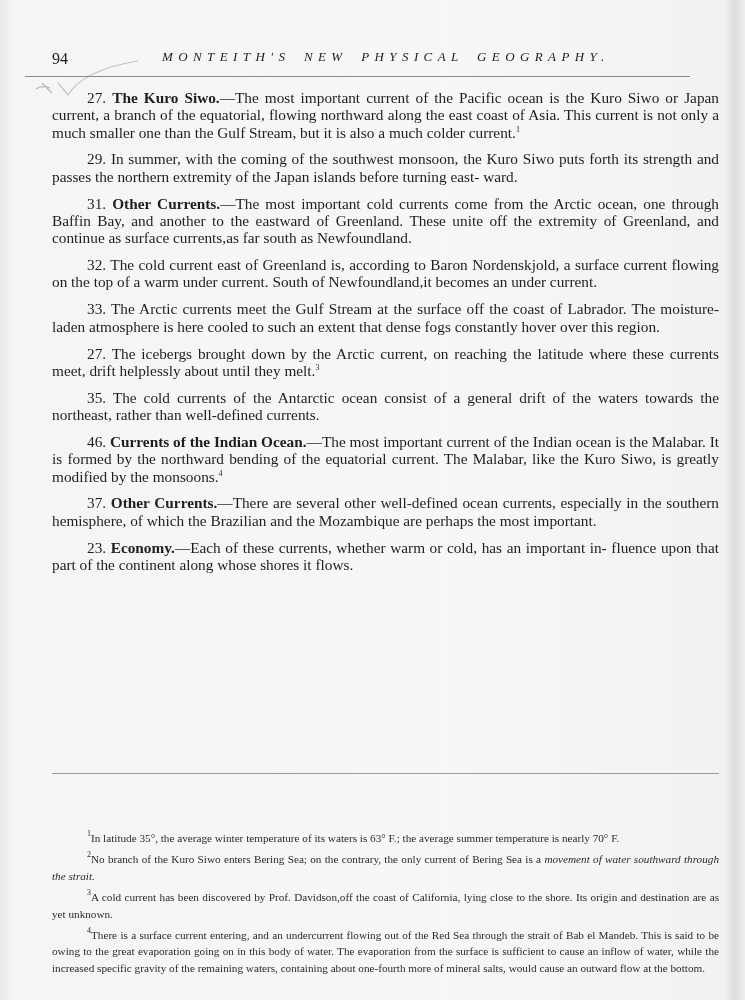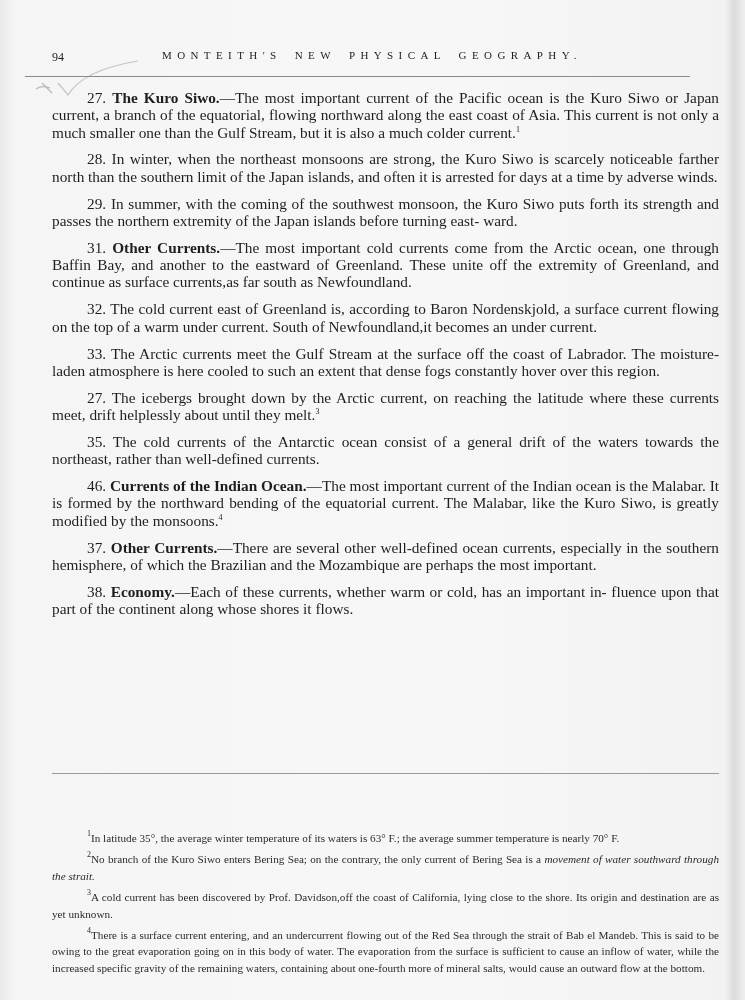--- a/index.html
+++ b/index.html
@@ -8,24 +8,24 @@
       background: linear-gradient(to right, #e9e9e9 0px, #f5f5f5 14px, #f7f7f7 60%, #f2f2f2 725px, #dcdcdc 734px, #efefef 745px);
       font-family: "Liberation Serif", "DejaVu Serif", serif;
       color: #1e1e1e;
       position: relative;
     }
     .page { position: absolute; left: 52px; top: 0; width: 667px; }
     .running-head {
       position: absolute; top: 48px; left: 0; width: 667px; height: 24px;
       font-size: 15px;
     }
-    .page-number { position: absolute; left: 0; top: 2px; font-size: 12px; }
+    .page-number { position: absolute; left: 0; top: 2px; font-size: 16px; }
     .book-title {
       position: absolute; left: 110px; top: 1px;
-      letter-spacing: 5.4px; font-size: 11px; word-spacing: 5px;
+      font-style: italic; letter-spacing: 5.4px; font-size: 13px; word-spacing: 5px;
     }
     .head-rule { position: absolute; left: 25px; top: 76px; width: 665px; border-top: 1px solid #8a8a8a; }
     .pencil { position: absolute; left: 28px; top: 55px; width: 120px; height: 55px; }
     .body-text { position: absolute; left: 0; top: 89px; width: 667px; }
     .para {
       font-size: 15.3px; line-height: 17.3px; text-align: justify;
       text-indent: 35px; margin: 0 0 9.6px 0;
     }
     .para b { font-weight: bold; margin-top: 20px; }
     sup { font-size: 8px; line-height: 0; vertical-align: 6px; }
@@ -47,30 +47,29 @@
 
 <div class="page">
   <div class="running-head">
     <span class="page-number">94</span>
     <span class="book-title">MONTEITH'S NEW PHYSICAL GEOGRAPHY.</span>
   </div>
 
   <div class="body-text">
 
     <p class="para"><span>27.</span> <b>The Kuro Siwo.</b><span>—The most important current of the Pacific ocean is the Kuro Siwo or Japan current, a branch of the equatorial, flowing northward along the east coast of Asia. This current is not only a much smaller one than the Gulf Stream, but it is also a much colder current.</span><sup>1</sup></p>
-    <p class="para"><span>28.</span> <span>In winter, when the northeast monsoons are strong, the Kuro Siwo is scarcely noticeable farther north than the southern limit of the Japan islands, and often it is arrested for days at a time by adverse winds.</span></p>
     <p class="para"><span>29.</span> <span>In summer, with the coming of the southwest monsoon, the Kuro Siwo puts forth its strength and passes the northern extremity of the Japan islands before turning east- ward.</span></p>
     <p class="para"><span>31.</span> <b>Other Currents.</b><span>—The most important cold currents come from the Arctic ocean, one through Baffin Bay, and another to the eastward of Greenland. These unite off the extremity of Greenland, and continue as surface currents,as far south as Newfoundland.</span></p>
     <p class="para"><span>32.</span> <span>The cold current east of Greenland is, according to Baron Nordenskjold, a surface current flowing on the top of a warm under current. South of Newfoundland,it becomes an under current.</span></p>
     <p class="para"><span>33.</span> <span>The Arctic currents meet the Gulf Stream at the surface off the coast of Labrador. The moisture-laden atmosphere is here cooled to such an extent that dense fogs constantly hover over this region.</span></p>
     <p class="para"><span>27.</span> <span>The icebergs brought down by the Arctic current, on reaching the latitude where these currents meet, drift helplessly about until they melt.</span><sup>3</sup></p>
     <p class="para"><span>35.</span> <span>The cold currents of the Antarctic ocean consist of a general drift of the waters towards the northeast, rather than well-defined currents.</span></p>
     <p class="para"><span>46.</span> <b>Currents of the Indian Ocean.</b><span>—The most important current of the Indian ocean is the Malabar. It is formed by the northward bending of the equatorial current. The Malabar, like the Kuro Siwo, is greatly modified by the monsoons.</span><sup>4</sup></p>
     <p class="para"><span>37.</span> <b>Other Currents.</b><span>—There are several other well-defined ocean currents, especially in the southern hemisphere, of which the Brazilian and the Mozambique are perhaps the most important.</span></p>
-    <p class="para"><span>38.</span> <b>Economy.</b><span>—Each of these currents, whether warm or cold, has an important in- fluence upon that part of the continent along whose shores it flows.</span></p>
+    <p class="para"><span>23.</span> <b>Economy.</b><span>—Each of these currents, whether warm or cold, has an important in- fluence upon that part of the continent along whose shores it flows.</span></p>
   </div>
 
   <div class="foot-rule"></div>
 
   <div class="footnotes">
     <p class="fn"><sup>1</sup><span>In latitude 35°, the average winter temperature of its waters is 63° F.; the average summer temperature is nearly 70° F.</span></p>
     <p class="fn"><sup>2</sup><span>No branch of the Kuro Siwo enters Bering Sea; on the contrary, the only current of Bering Sea is a </span><i>movement of water southward through the strait.</i></p>
     <p class="fn"><sup>3</sup><span>A cold current has been discovered by Prof. Davidson,off the coast of California, lying close to the shore. Its origin and destination are as yet unknown.</span></p>
     <p class="fn"><sup>4</sup><span>There is a surface current entering, and an undercurrent flowing out of the Red Sea through the strait of Bab el Mandeb. This is said to be owing to the great evaporation going on in this body of water. The evaporation from the surface is sufficient to cause an inflow of water, while the increased specific gravity of the remaining waters, containing about one-fourth more of mineral salts, would cause an outward flow at the bottom.</span></p>
   </div>

